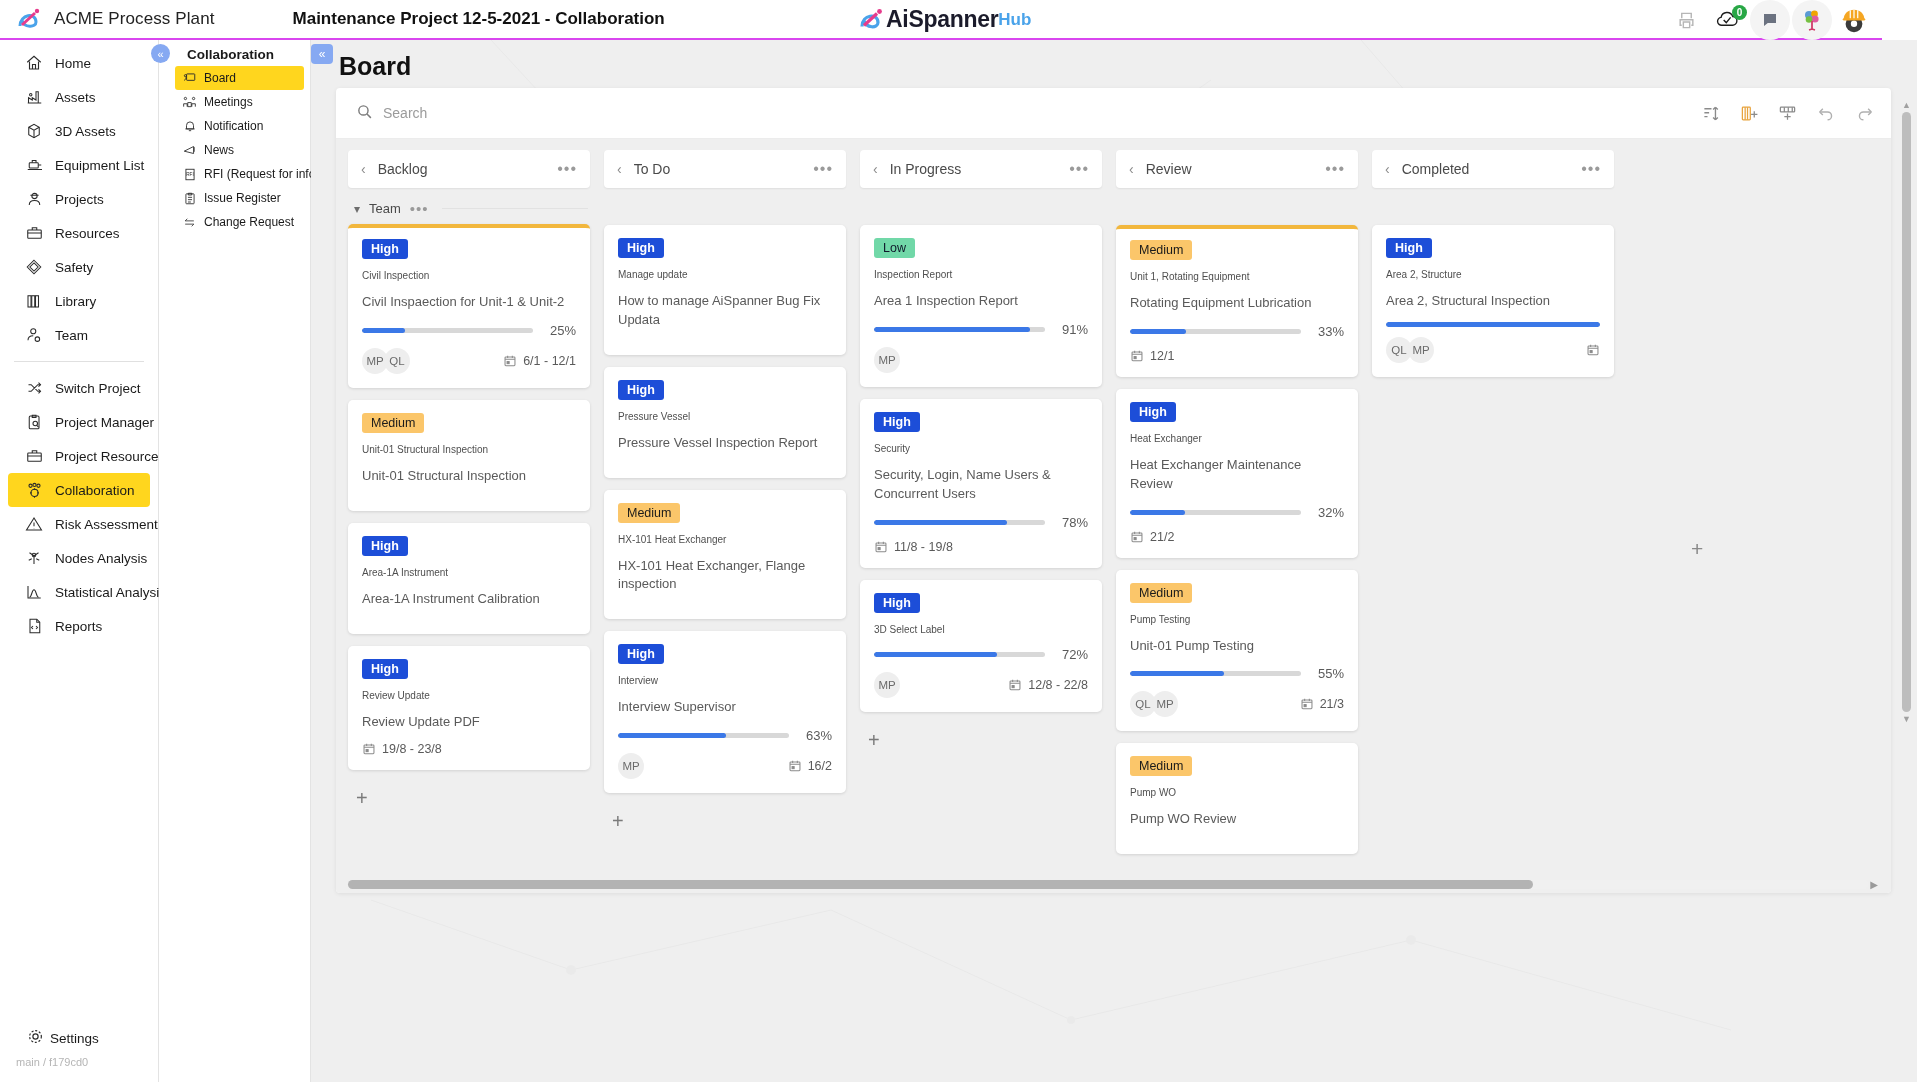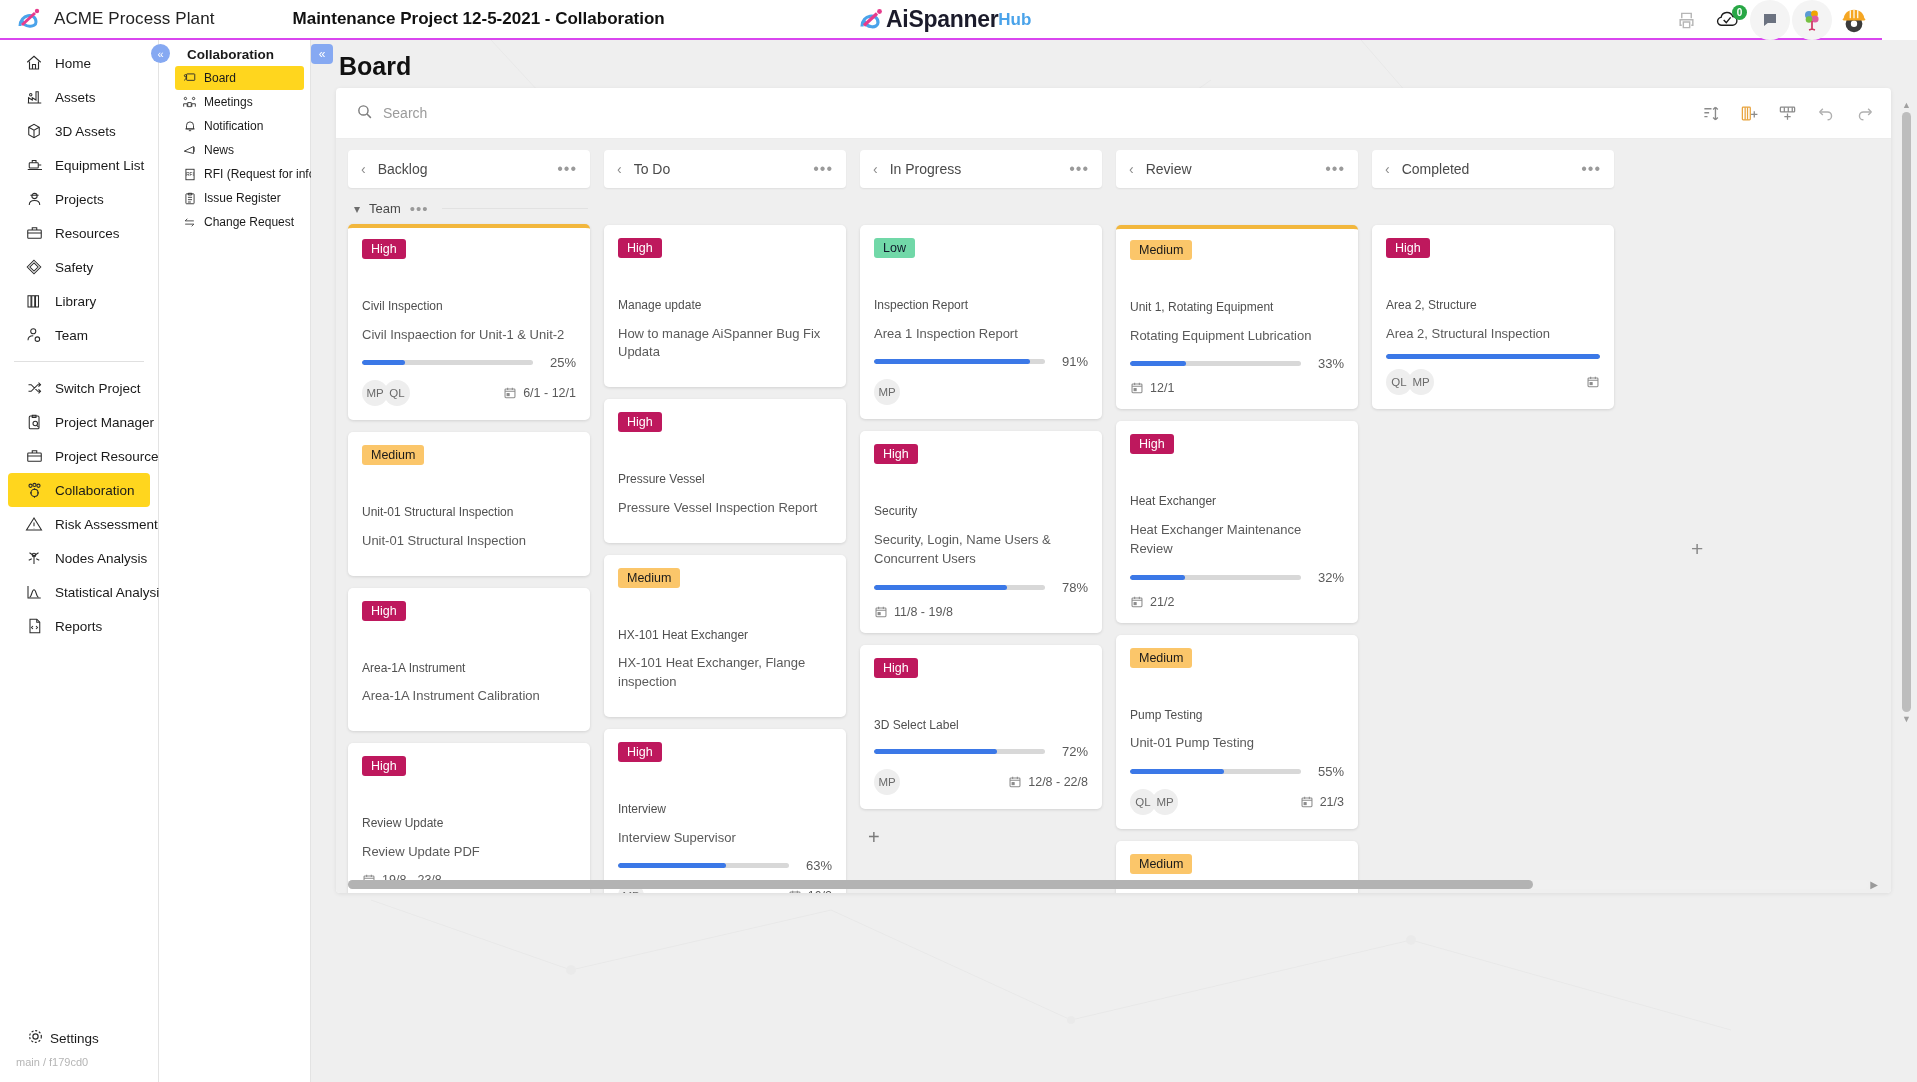--- a/index.html
+++ b/index.html
@@ -151,24 +151,24 @@
   .card {
     background: #fff; border-radius: 5px; margin-bottom: 12px;
     padding: 13px 14px 14px 14px; box-shadow: 0 1px 3px rgba(0,0,0,.12);
     position: relative; cursor: pointer;
   }
   .card.topbar-accent { border-top: 4px solid #f2b73d; padding-top: 11px; }
   .prio {
     display: inline-block; font-size: 12.5px; padding: 3px 9px;
     border-radius: 3px; margin-bottom: 10px;
   }
-  .prio.high { background: #be185d; color: #fff; }
+  .prio.high { background: #1d4ed8; color: #fff; font-weight: bold; }
   .prio.medium { background: #fbc66a; color: #1a1a1a; }
   .prio.low { background: #71d8a8; color: #0f172a; }
-  .card-title { font-size: 12px; color: #4f4f4f; margin-bottom: 11px; line-height: 1.3; margin-top: 30px; }
+  .card-title { font-size: 10px; color: #4f4f4f; margin-bottom: 11px; line-height: 1.3; }
   .card-desc { font-size: 13px; color: #5a5a5a; line-height: 1.45; margin-bottom: 11px; }
   .prog-row { display: flex; align-items: center; gap: 9px; margin-bottom: 10px; }
   .prog-track { flex: 1; height: 5px; background: #d8d8d8; border-radius: 3px; overflow: hidden; }
   .prog-fill { height: 100%; background: #3b78e7; border-radius: 3px; }
   .prog-pct { font-size: 13px; color: #5a5a5a; min-width: 34px; text-align: right; }
   .card-foot { display: flex; align-items: center; justify-content: space-between; min-height: 26px; }
   .avatars { display: flex; align-items: center; }
   .avatar {
     width: 26px; height: 26px; border-radius: 50%; background: #eeeeee;
     color: #6b6b6b; font-size: 11.5px; display: flex; align-items: center; justify-content: center;

